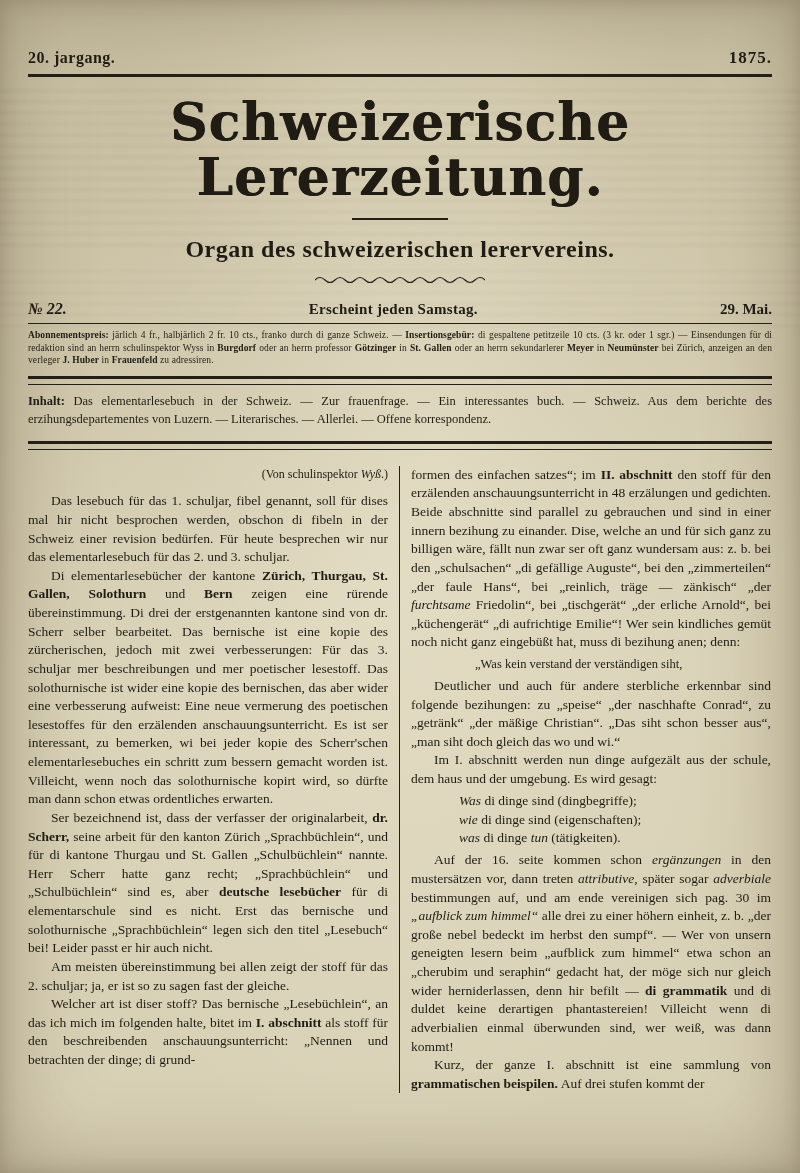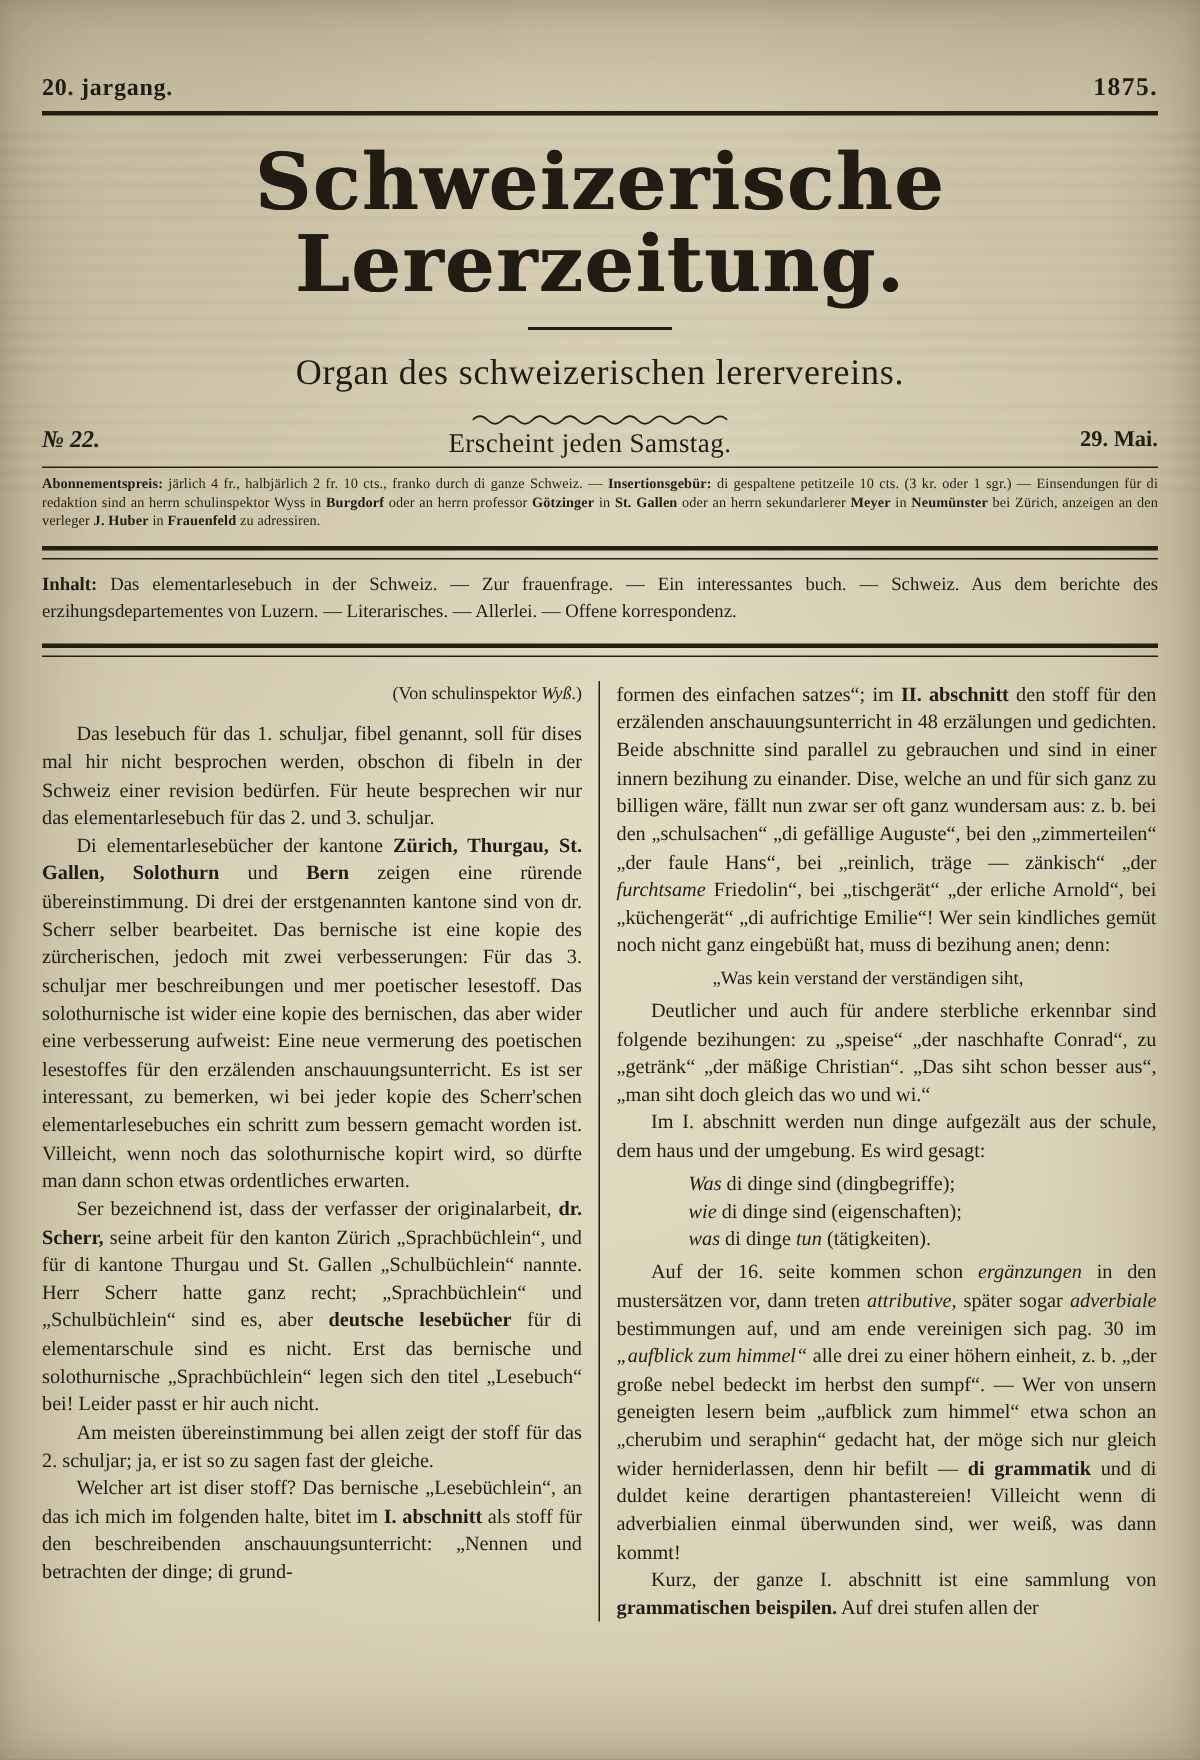--- a/index.html
+++ b/index.html
@@ -35,28 +35,28 @@
 
   .mast-title{
     text-align:center;font-weight:bold;
     font-family:"DejaVu Serif","Liberation Serif",serif;
     font-size:52px;letter-spacing:1px;
     margin:18px 0 0;line-height:1.05;
     text-shadow:.5px 0 0 #201c14;
   }
   .title-flourish{width:96px;border:0;border-top:2px solid #241f15;margin:14px auto 0;}
   .mast-sub{
-    text-align:center;font-weight:normal;font-size:24px;
+    text-align:center;font-weight:bold;font-size:24px;
     margin:16px 0 0;letter-spacing:.5px;
   }
   .wavy{display:block;margin:12px auto 0;}
 
-  .issue-row{display:flex;justify-content:space-between;align-items:flex-start;margin-top:0;}
+  .issue-row{display:flex;justify-content:space-between;align-items:flex-end;margin-top:15px;}
   .issue-no{font-weight:bold;font-size:16px;font-style:italic;}
-  .freq{font-weight:normal;font-size:18px;letter-spacing:.3px;}
+  .freq{font-weight:bold;font-size:15px;letter-spacing:.3px;}
   .date{font-weight:bold;font-size:15px;}
 
   .imprint{
     font-size:9.5px;line-height:1.32;text-align:justify;
     margin-top:5px;letter-spacing:.1px;
   }
   .inhalt{
     font-size:12.5px;line-height:1.4;text-align:justify;margin-top:8px;
   }
 
@@ -140,18 +140,18 @@
         <p class="body-p"><span>Deutlicher und auch für andere sterbliche erkennbar sind folgende bezihungen: zu „speise“ „der naschhafte Conrad“, zu „getränk“ „der mäßige Christian“. „Das siht schon besser aus“, „man siht doch gleich das wo und wi.“</span></p>
         <p class="body-p"><span>Im I. abschnitt werden nun dinge aufgezält aus der schule, dem haus und der umgebung. Es wird gesagt:</span></p>
 
         <div class="deflist">
           <div><span class="seg-i">Was</span><span> di dinge sind (dingbegriffe);</span></div>
           <div><span class="seg-i">wie</span><span> di dinge sind (eigenschaften);</span></div>
           <div><span class="seg-i">was</span><span> di dinge </span><span class="seg-i">tun</span><span> (tätigkeiten).</span></div>
         </div>
 
         <p class="body-p"><span>Auf der 16. seite kommen schon </span><span class="seg-i">ergänzungen</span><span> in den mustersätzen vor, dann treten </span><span class="seg-i">attributive,</span><span> später sogar </span><span class="seg-i">adverbiale</span><span> bestimmungen auf, und am ende vereinigen sich pag. 30 im </span><span class="seg-i">„aufblick zum himmel“</span><span> alle drei zu einer höhern einheit, z. b. „der große nebel bedeckt im herbst den sumpf“. — Wer von unsern geneigten lesern beim „aufblick zum himmel“ etwa schon an „cherubim und seraphin“ gedacht hat, der möge sich nur gleich wider herniderlassen, denn hir befilt — </span><span class="seg-b">di grammatik</span><span> und di duldet keine derartigen phantastereien! Villeicht wenn di adverbialien einmal überwunden sind, wer weiß, was dann kommt!</span></p>
-        <p class="body-p"><span>Kurz, der ganze I. abschnitt ist eine sammlung von </span><span class="seg-b">grammatischen beispilen.</span><span> Auf drei stufen allen der</span></p>
+        <p class="body-p"><span>Kurz, der ganze I. abschnitt ist eine sammlung von </span><span class="seg-b">grammatischen beispilen.</span><span> Auf drei stufen kommt der</span></p>
       </div>
 
     </div>
   </div>
 </div>
 
 </body></html>

